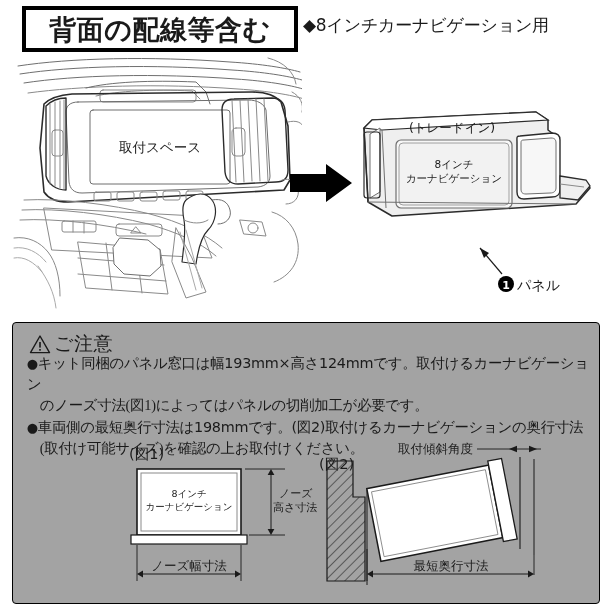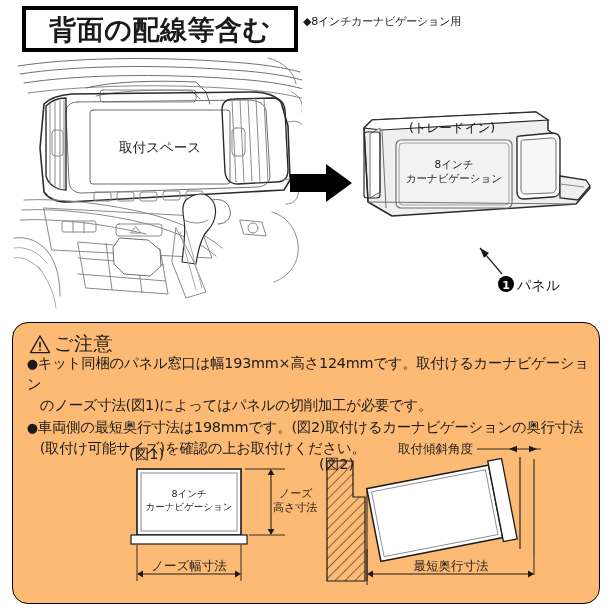--- a/index.html
+++ b/index.html
@@ -20,49 +20,49 @@
     box-shadow:0 0 0 1px #000 inset;
     display:flex;align-items:center;justify-content:center;
     background:#fff;
   }
   .title-text{
     font-size:27px;font-weight:bold;letter-spacing:0.5px;
     line-height:1;white-space:nowrap;
   }
   .subtitle{
     position:absolute;left:303px;top:14px;
-    font-size:11px;white-space:nowrap;letter-spacing:-0.2px;
+    font-size:17px;white-space:nowrap;letter-spacing:-0.2px;
   }
 
   
   .illus{position:absolute;left:0;top:52px;width:616px;height:262px;}
   .illus svg{display:block;}
 
   .lbl{font-family:"DejaVu Sans","Liberation Sans",sans-serif;}
 
   
   .caution{
     position:absolute;left:12px;top:322px;width:588px;height:282px;
-    border:1.6px solid #000;border-radius:16px;background:#fdba74;
+    border:1.6px solid #000;border-radius:4px;background:#a3a3a3;
     box-sizing:border-box;
   }
   .caution-head{
     position:absolute;left:16px;top:8px;
     display:flex;align-items:center;gap:3px;
   }
   .warn-tri{width:22px;height:20px;display:block;}
   .caution-head .ch-text{font-size:19px;letter-spacing:0.5px;}
 
   .bullets{
     position:absolute;left:14px;top:30px;width:566px;
     font-size:14.4px;line-height:1.45;letter-spacing:-0.25px;
   }
   .bullet{margin-bottom:1px;text-indent:-0.02em;}
   .bullet .dot{font-size:13px;}
-  .bullet .ind{display:block;padding-left:13px;}
+  .bullet .ind{display:block;padding-left:13px;font-family:Liberation Serif, serif;}
 
   
   .figs{position:absolute;left:0;top:440px;width:616px;height:170px;}
   .figs svg{display:block;}
 </style>
 </head>
 <body>
 
 <div class="page">
 

